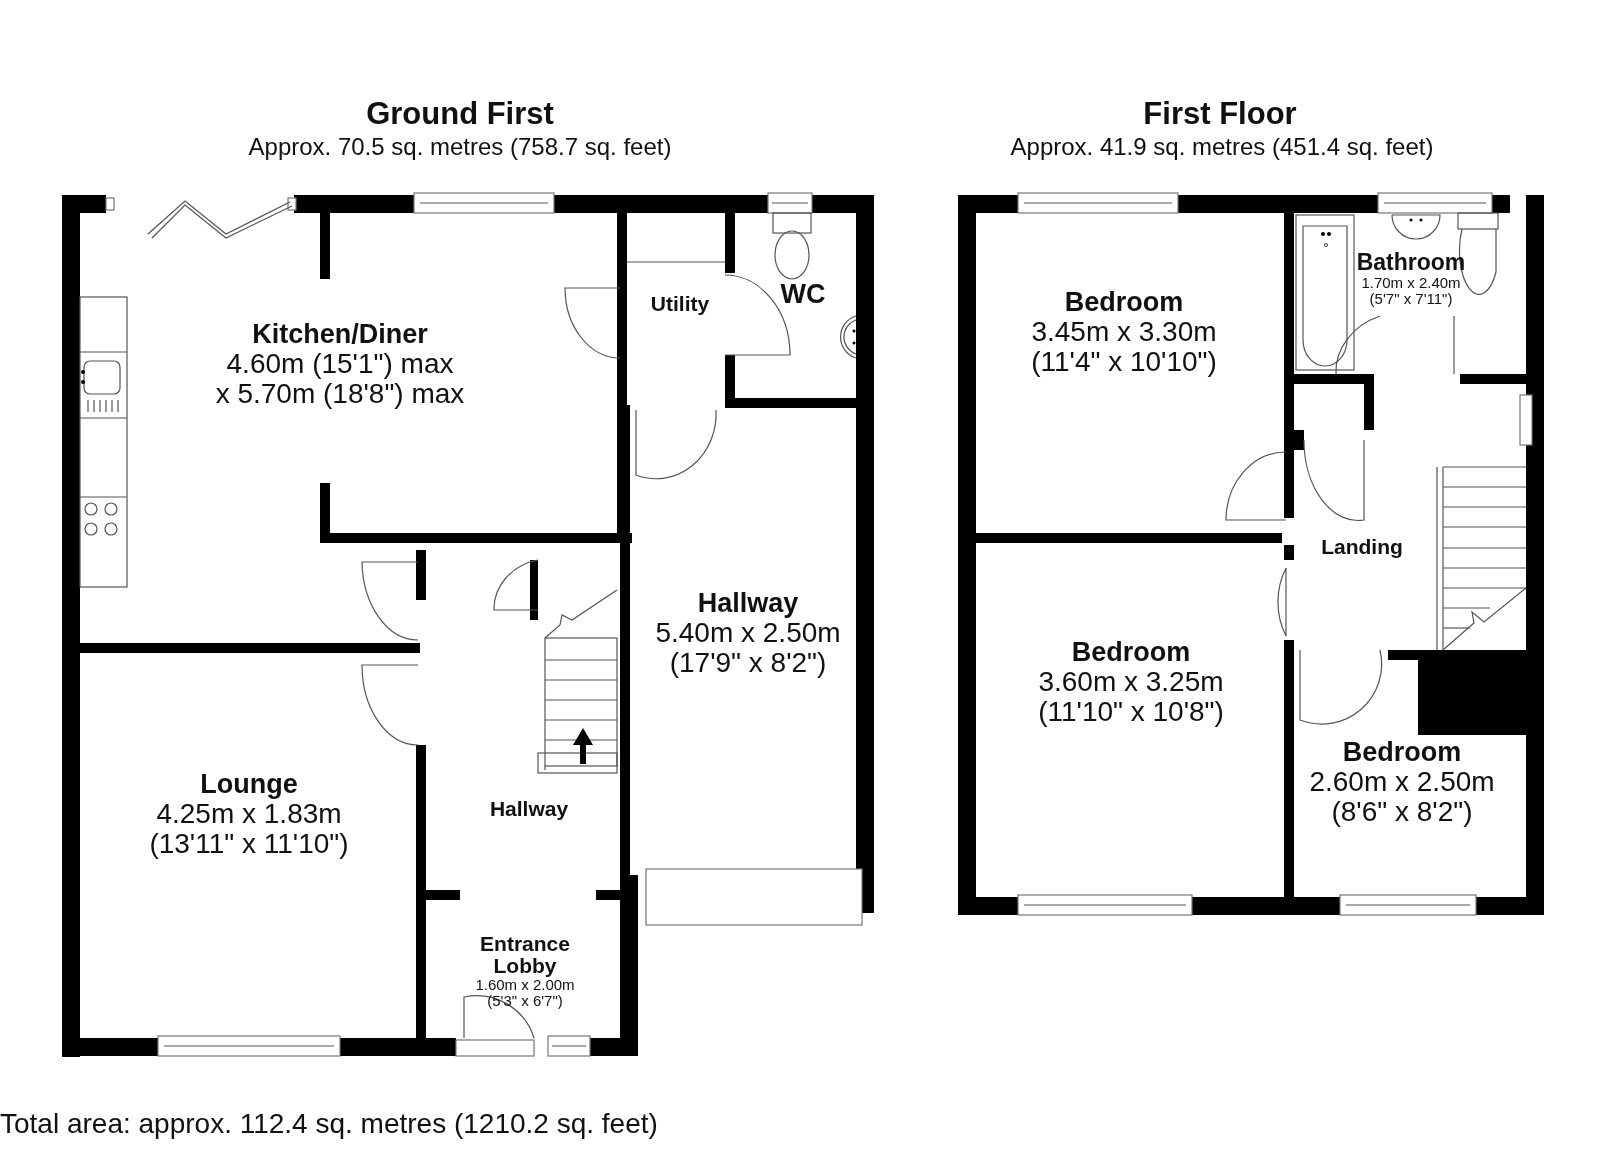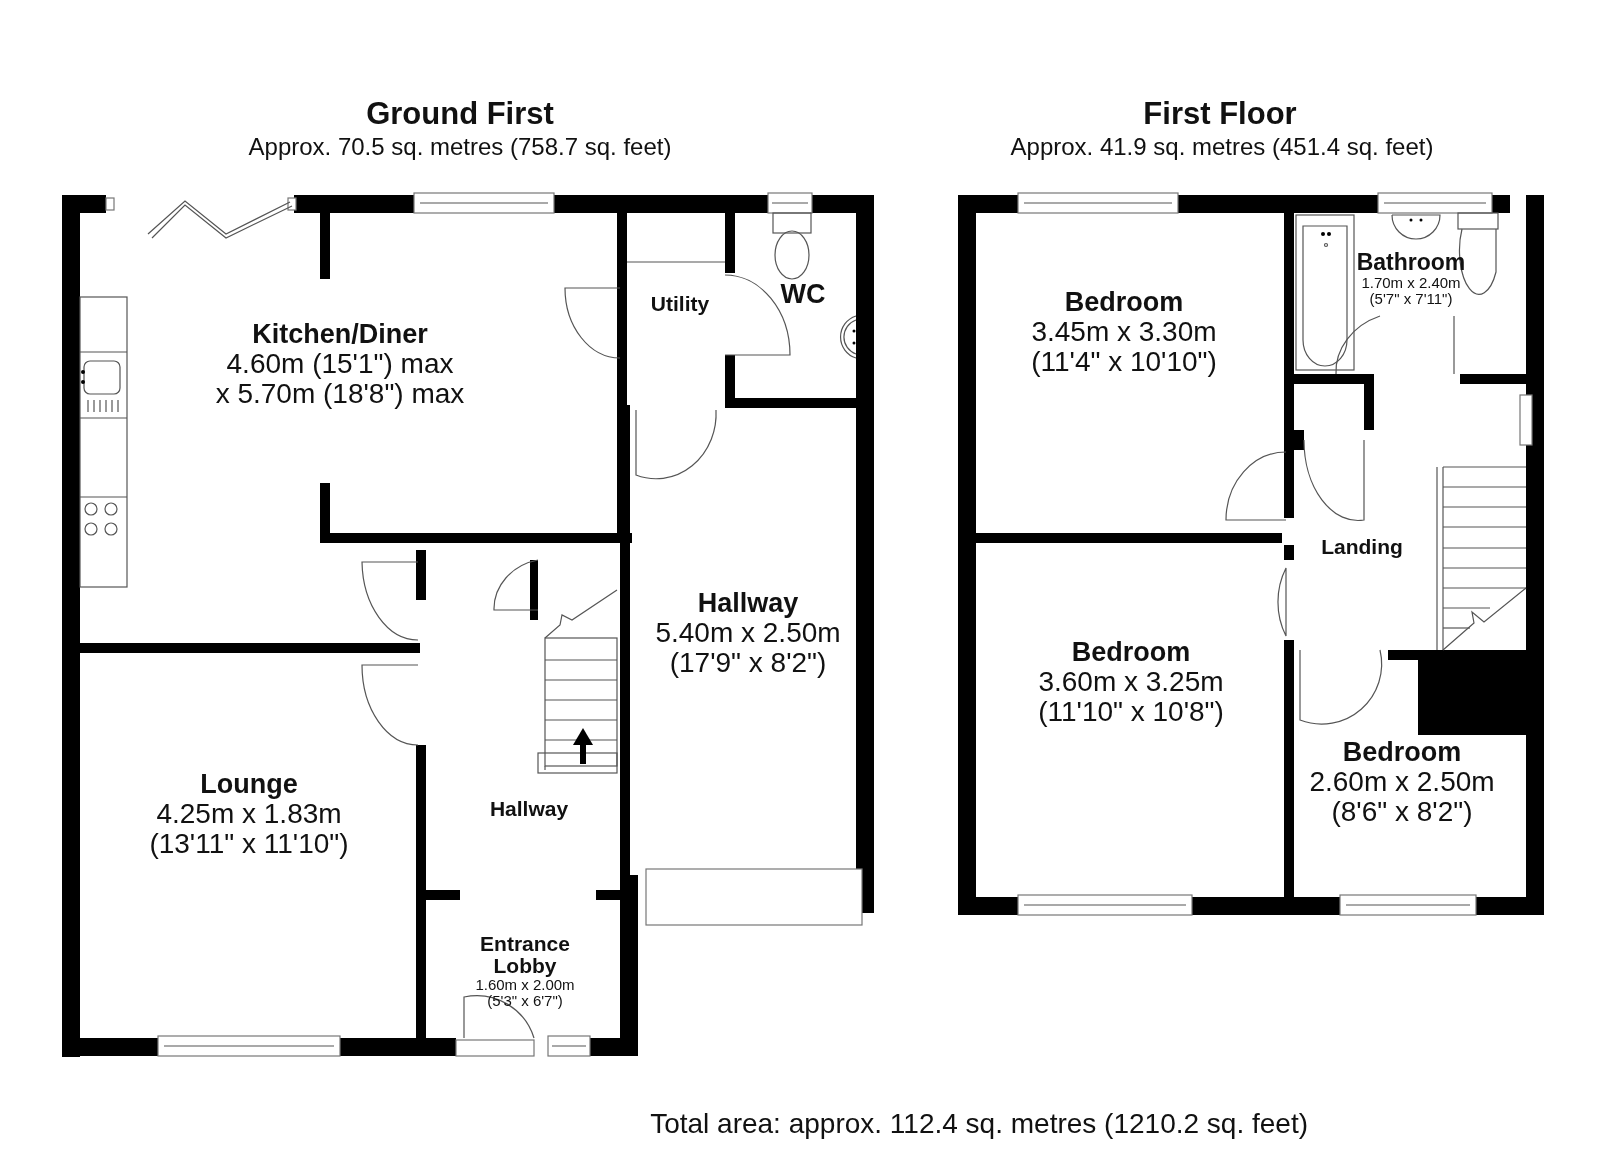--- a/index.html
+++ b/index.html
@@ -4,21 +4,21 @@
 <style>
   html, body { margin: 0; padding: 0; background: #ffffff; }
   body { width: 1600px; height: 1163px; position: relative; overflow: hidden; font-family: "Liberation Sans", sans-serif; color: #111; }
   .floor-title { position: absolute; text-align: center; font-weight: bold; font-size: 31px; line-height: 1; }
   .floor-sub { position: absolute; text-align: center; font-size: 24px; line-height: 1; }
   .room-label { position: absolute; text-align: center; transform: translateX(-50%); white-space: nowrap; line-height: 1.08; }
   .room-name { font-weight: bold; font-size: 27px; display: block; }
   .room-dim { font-size: 28px; display: block; }
   .room-name.small { font-size: 21px; }
   .room-dim.small { font-size: 15px; }
-  .total { position: absolute; left: 0; width: 1308px; top: 1108px; text-align: right; font-size: 28px; }
+  .total { position: absolute; left: 0; width: 1308px; top: 1108px; text-align: left; font-size: 28px; }
   svg { position: absolute; left: 0; top: 0; }
   .wall { fill: #000; }
   .thin { fill: none; stroke: #555; stroke-width: 1.2; }
   .win { fill: #fff; stroke: #777; stroke-width: 1.2; }
 </style>
 </head>
 <body>
 
 <div class="floor-title" style="left:260px;width:400px;top:98px;">Ground First</div>
 <div class="floor-sub" style="left:210px;width:500px;top:135px;">Approx. 70.5 sq. metres (758.7 sq. feet)</div>

